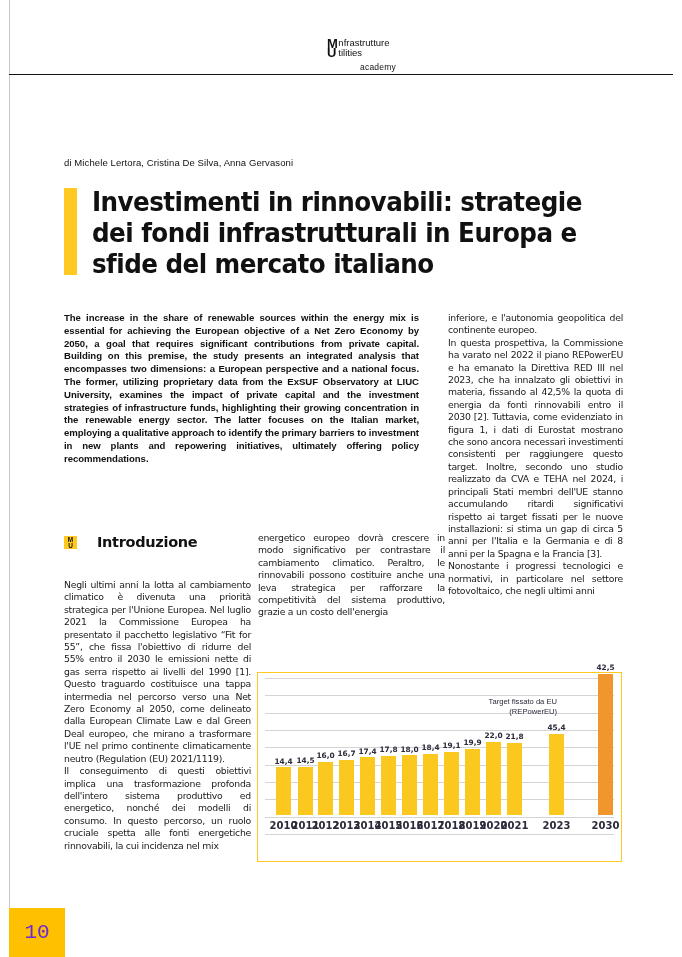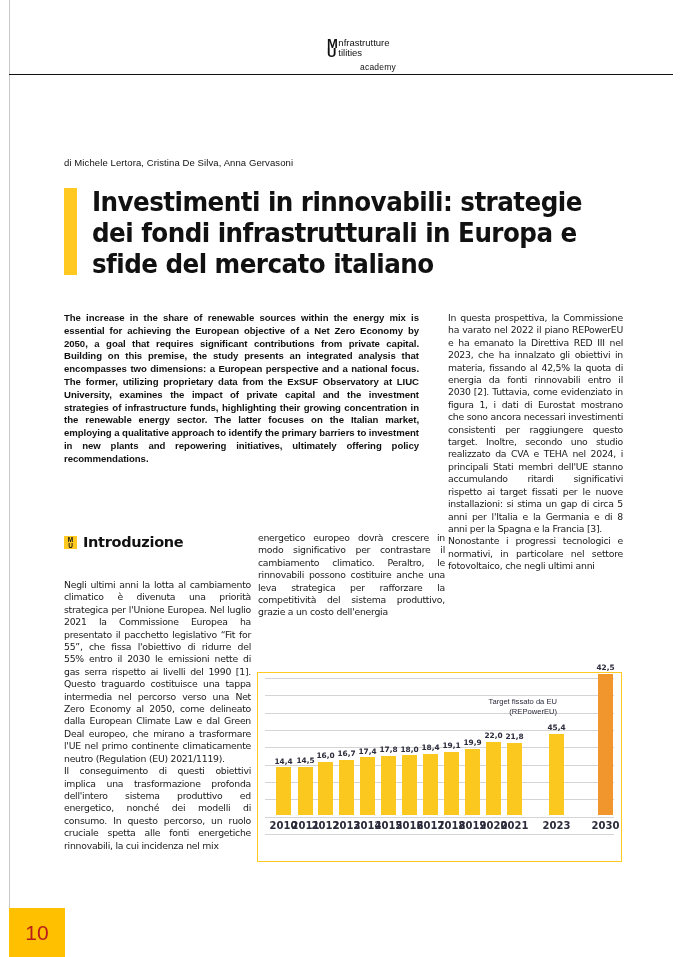--- a/index.html
+++ b/index.html
@@ -139,21 +139,21 @@
     letter-spacing: -0.05px;
   }
 
   
   .sec-head {
     position: absolute;
     left: 64px;
     top: 534px;
     display: flex;
     align-items: center;
-    gap: 6px;
+    gap: 20px;
   }
   .sec-badge {
     width: 13px;
     height: 13px;
     background: #ffc922;
     display: flex;
     align-items: center;
     justify-content: center;
     font-size: 8px;
     font-weight: bold;
@@ -294,23 +294,23 @@
   .pagenum {
     position: absolute;
     left: 9px;
     top: 908px;
     width: 56px;
     height: 49px;
     background: #ffc000;
     display: flex;
     align-items: center;
     justify-content: center;
-    font-family: Liberation Sans, sans-serif;
+    font-family: Liberation Mono, monospace;
     font-size: 21px;
-    color: #b91c1c;
+    color: #6d28d9;
   }
 </style>
 </head>
 <body>
 
 <div class="page">
 
   <div class="left-rule"></div>
 
   <div class="masthead">
@@ -350,20 +350,21 @@
   <div class="col col-left">
     <p>Negli ultimi anni la lotta al cambiamento climatico è divenuta una priorità strategica per l'Unione Europea. Nel luglio 2021 la Commissione Europea ha presentato il pacchetto legislativo “Fit for 55”, che fissa l'obiettivo di ridurre del 55% entro il 2030 le emissioni nette di gas serra rispetto ai livelli del 1990 [1]. Questo traguardo costituisce una tappa intermedia nel percorso verso una Net Zero Economy al 2050, come delineato dalla European Climate Law e dal Green Deal europeo, che mirano a trasformare l'UE nel primo continente climaticamente neutro (Regulation (EU) 2021/1119).</p>
     <p>Il conseguimento di questi obiettivi implica una trasformazione profonda dell'intero sistema produttivo ed energetico, nonché dei modelli di consumo. In questo percorso, un ruolo cruciale spetta alle fonti energetiche rinnovabili, la cui incidenza nel mix</p>
   </div>
 
   <div class="col col-mid">
     <p>energetico europeo dovrà crescere in modo significativo per contrastare il cambiamento climatico. Peraltro, le rinnovabili possono costituire anche una leva strategica per rafforzare la competitività del sistema produttivo, grazie a un costo dell'energia</p>
   </div>
 
   <div class="col col-right">
+    <p>inferiore, e l'autonomia geopolitica del continente europeo.</p>
     <p>In questa prospettiva, la Commissione ha varato nel 2022 il piano REPowerEU e ha emanato la Direttiva RED III nel 2023, che ha innalzato gli obiettivi in materia, fissando al 42,5% la quota di energia da fonti rinnovabili entro il 2030 [2]. Tuttavia, come evidenziato in figura 1, i dati di Eurostat mostrano che sono ancora necessari investimenti consistenti per raggiungere questo target. Inoltre, secondo uno studio realizzato da CVA e TEHA nel 2024, i principali Stati membri dell'UE stanno accumulando ritardi significativi rispetto ai target fissati per le nuove installazioni: si stima un gap di circa 5 anni per l'Italia e la Germania e di 8 anni per la Spagna e la Francia [3].</p>
     <p>Nonostante i progressi tecnologici e normativi, in particolare nel settore fotovoltaico, che negli ultimi anni</p>
   </div>
 
 
   <div class="chart-box">
     <div class="plot">
       <div id="gridlines">
           <div class="grid-line" style="bottom: 37.3333px;"></div>
           <div class="grid-line" style="bottom: 54.6667px;"></div>

